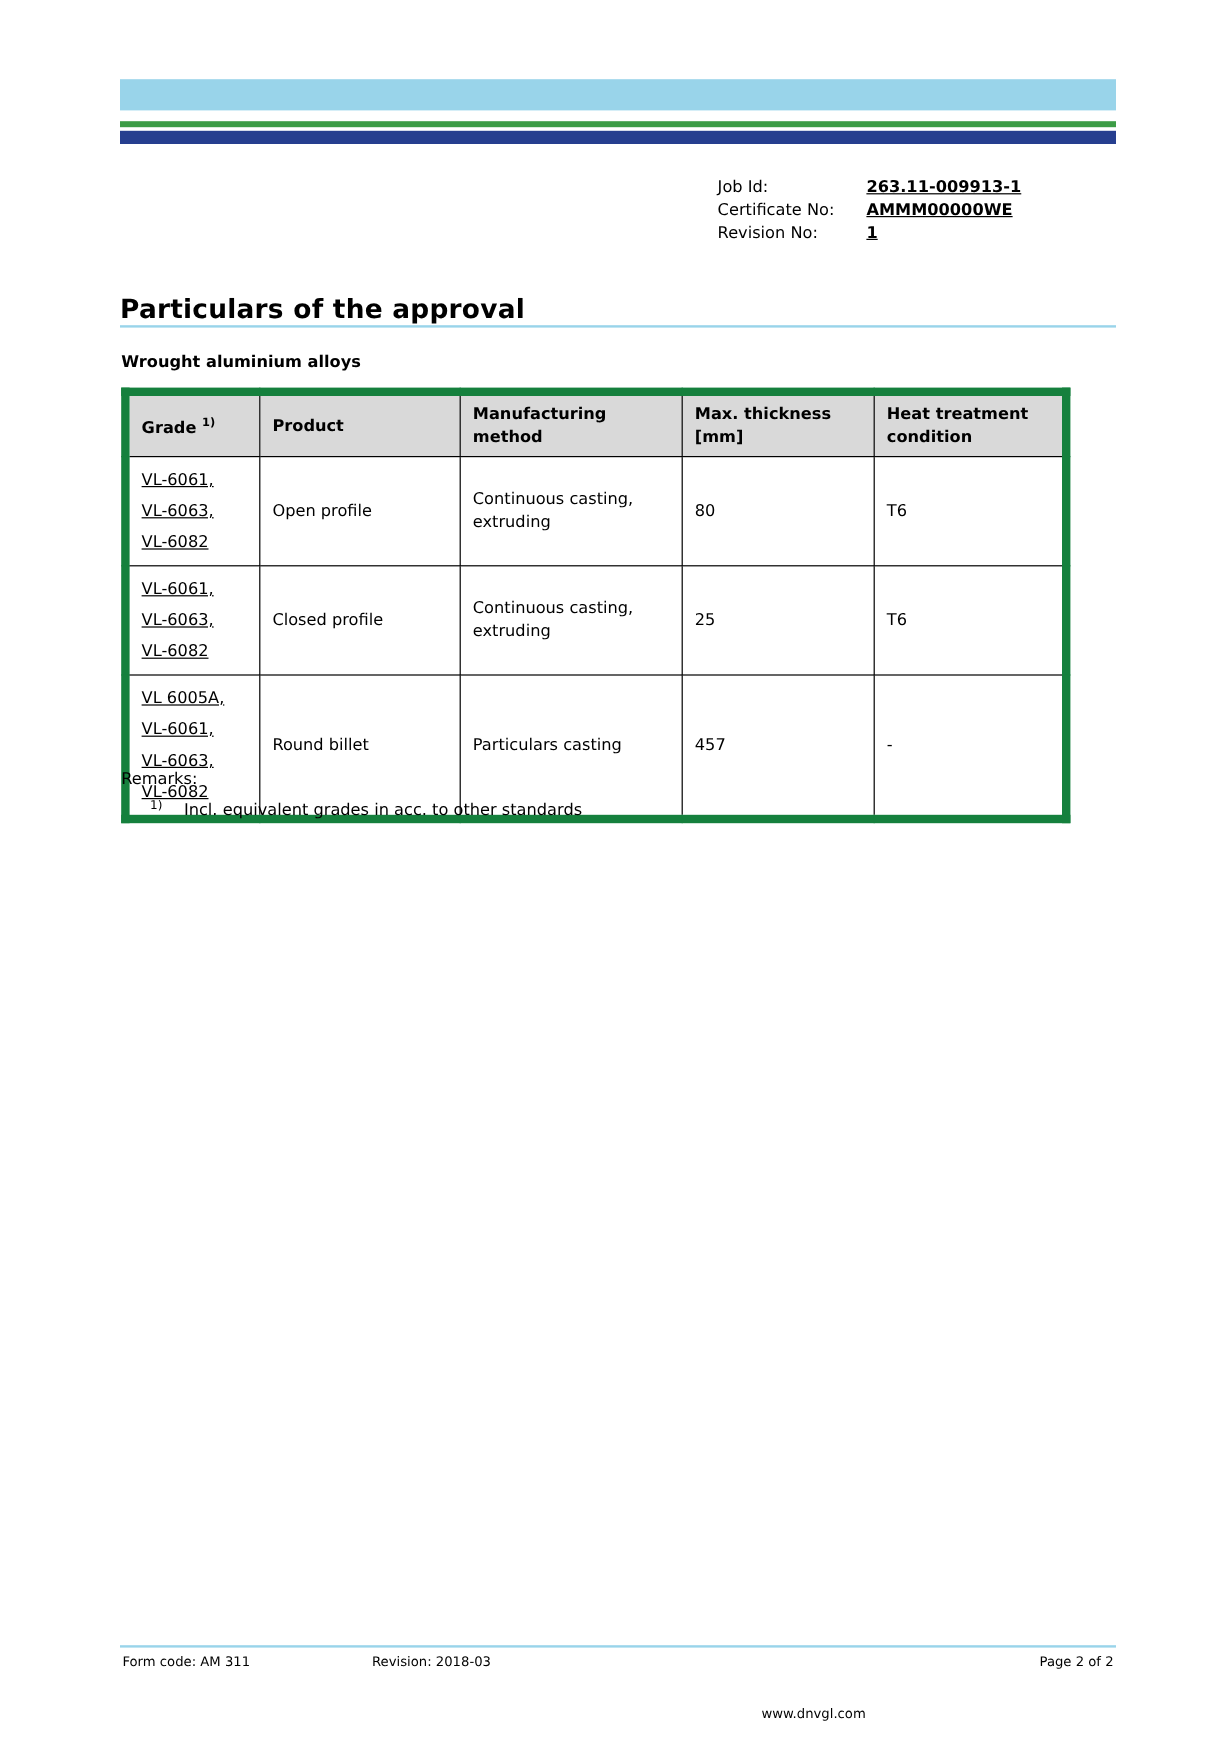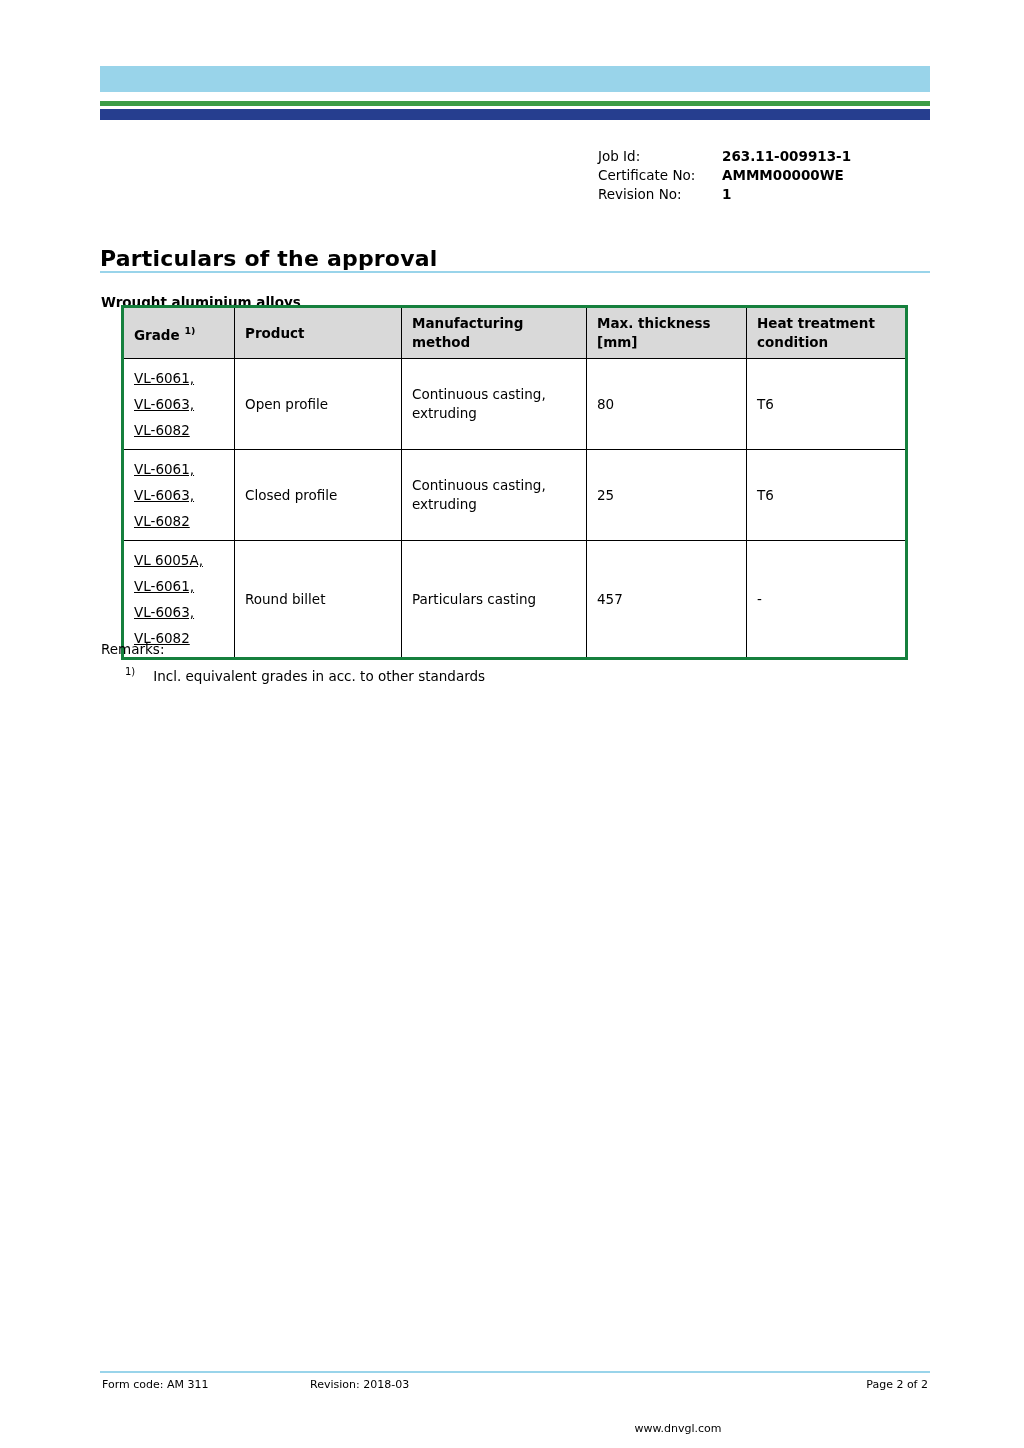--- a/index.html
+++ b/index.html
@@ -26,45 +26,44 @@
     position: absolute; left: 100px; top: 109px; width: 830px; height: 11px;
     background: var(--dark-blue, #263E8F);
   }
 
   
   .job-block {
     position: absolute; left: 598px; top: 147px;
     display: grid; grid-template-columns: 124px auto;
     font-size: 13.5px; line-height: 19px;
   }
-  .job-block .val { font-weight: bold; }
+  .job-block .val { font-weight: bold; text-decoration: underline; }
 
   
   .section-title {
     position: absolute; left: 100px; top: 246px;
     font-size: 22px; font-weight: bold; letter-spacing: 0.2px;
   }
   .title-rule {
     position: absolute; left: 100px; top: 271px; width: 830px; height: 2px;
     background: var(--light-blue, #99D4EA);
   }
   .sub-title {
     position: absolute; left: 101px; top: 294px;
     font-size: 13.5px; font-weight: bold;
   }
 
   
   table.approval {
-    position: absolute; left: 101px; top: 305px;
+    position: absolute; left: 101px; top: 323px;
     width: 784px;
     border-collapse: collapse;
     table-layout: fixed;
-    border: 3px solid #15803d;
+    border: 7px solid #15803d;
     font-size: 13.5px;
-    margin-left: 20px;
   }
   table.approval th, table.approval td {
     border: 1px solid #000;
     padding: 6px 10px;
     vertical-align: middle;
     text-align: left;
     overflow: hidden;
   }
   table.approval th {
     background: #d9d9d9;

